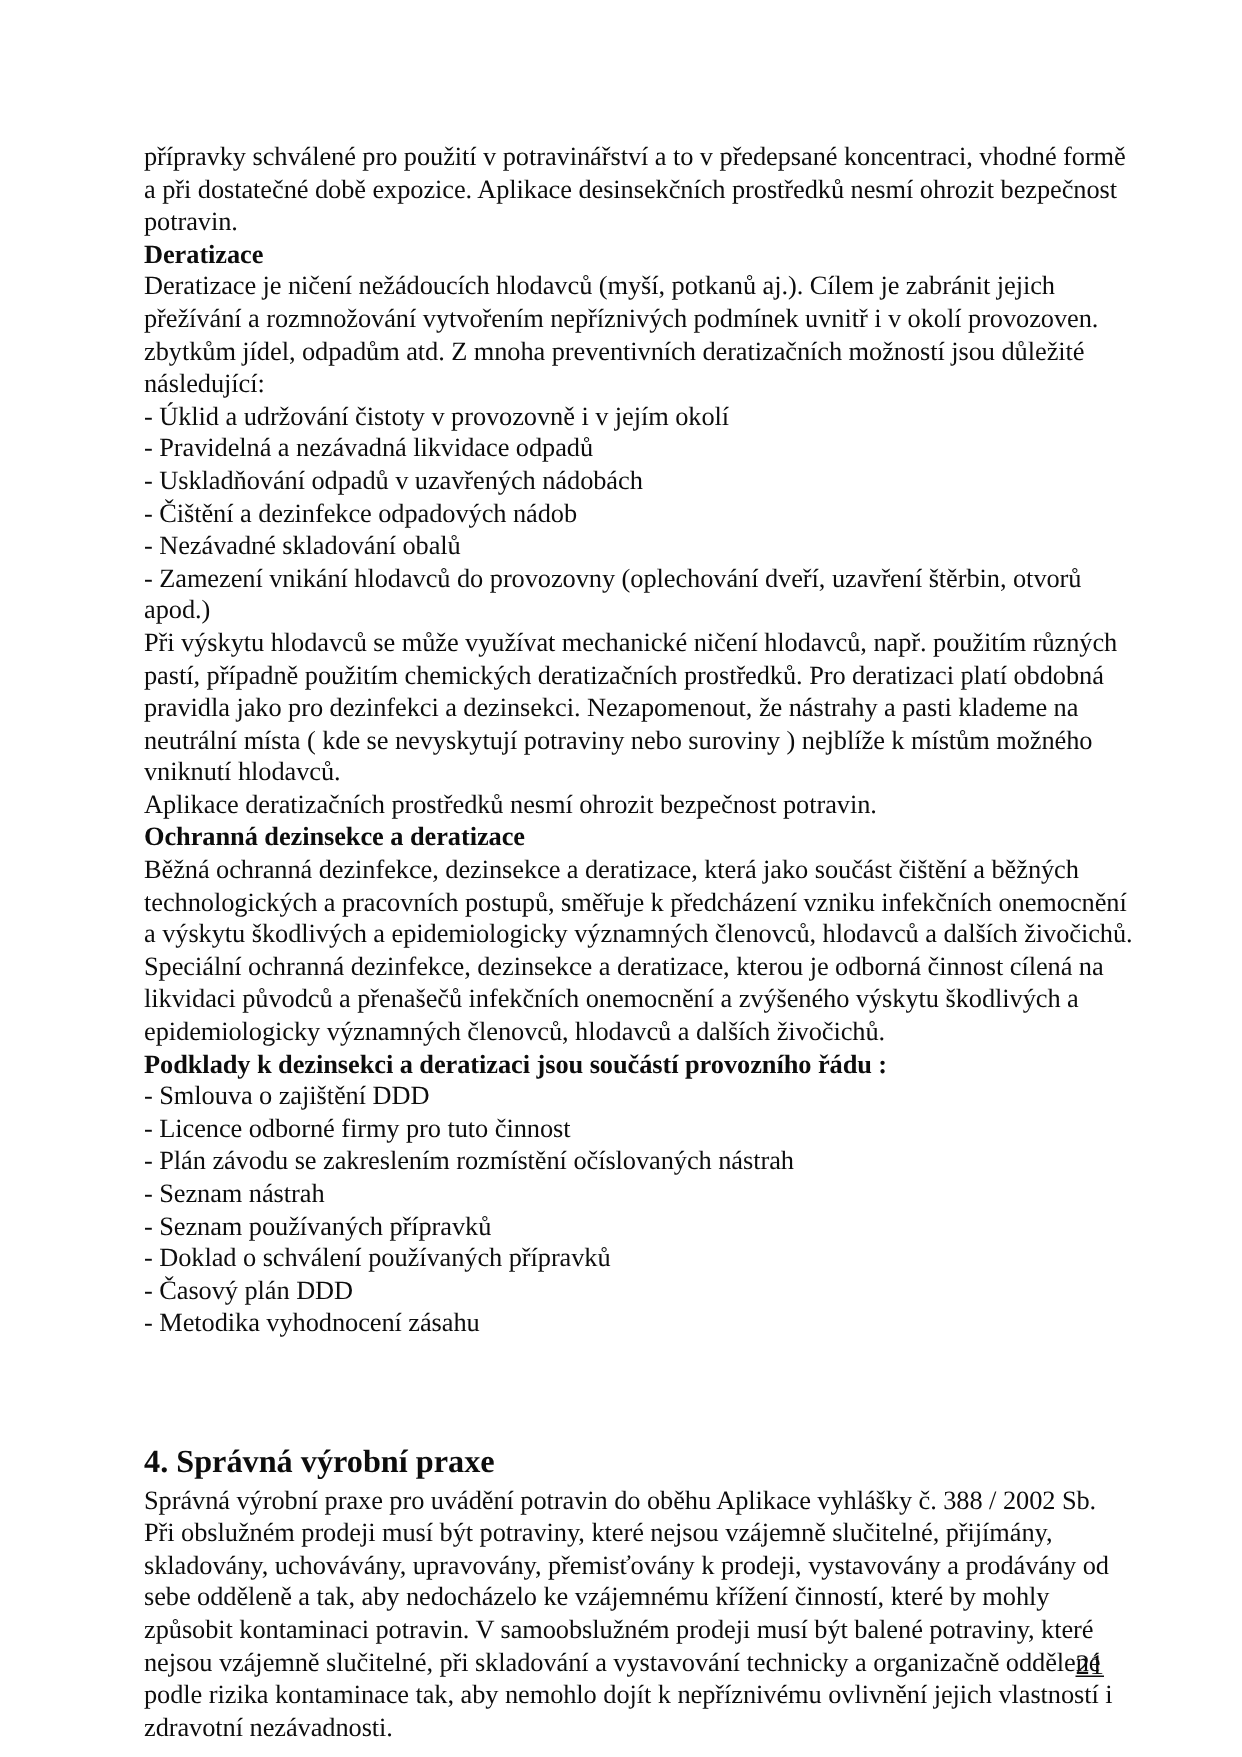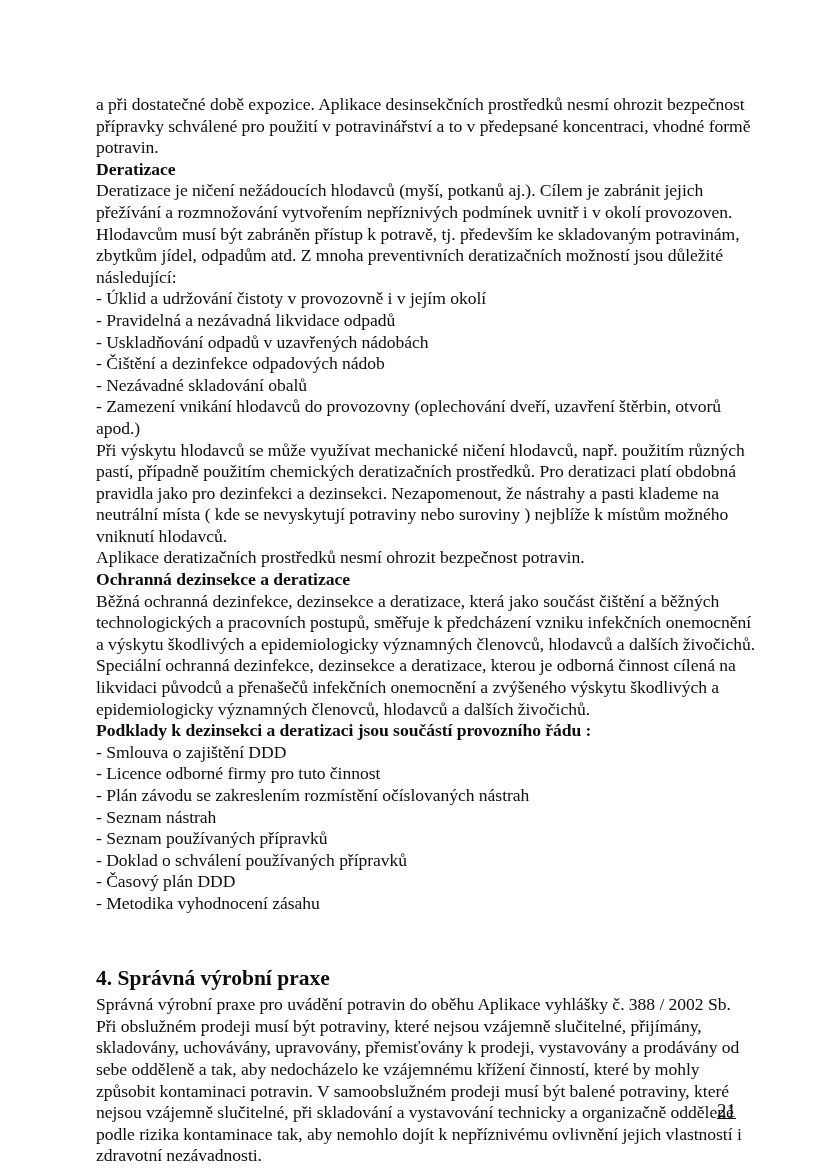--- a/index.html
+++ b/index.html
@@ -35,48 +35,47 @@
     letter-spacing: -0.05px;
   }
   .line.bold {
     font-weight: bold;
   }
   .section-heading {
     font-size: 21.5px;
     line-height: 30px;
     font-weight: bold;
     white-space: pre;
-    margin-top: 27px;
+    margin-top: 44px;
     margin-bottom: 1px;
   }
   .spacer-line {
     height: 21.6px;
   }
   .page-number {
     position: absolute;
     right: 92px;
     top: 1100px;
     font-size: 19px;
     line-height: 21.6px;
     text-align: center;
     text-decoration: underline;
   }
 </style>
 </head>
 <body>
 
 <div class="page">
   <div class="content" id="body-root">
+      <div class="line">přípravky schválené pro použití v potravinářství a to v předepsané koncentraci, vhodné formě</div>
       <div class="line">a při dostatečné době expozice. Aplikace desinsekčních prostředků nesmí ohrozit bezpečnost</div>
-      <div class="line">přípravky schválené pro použití v potravinářství a to v předepsané koncentraci, vhodné formě</div>
       <div class="line">potravin.</div>
       <div class="line bold">Deratizace</div>
       <div class="line">Deratizace je ničení nežádoucích hlodavců (myší, potkanů aj.). Cílem je zabránit jejich</div>
       <div class="line">přežívání a rozmnožování vytvořením nepříznivých podmínek uvnitř i v okolí provozoven.</div>
-      <div class="line">Hlodavcům musí být zabráněn přístup k potravě, tj. především ke skladovaným potravinám,</div>
       <div class="line">zbytkům jídel, odpadům atd. Z mnoha preventivních deratizačních možností jsou důležité</div>
       <div class="line">následující:</div>
       <div class="line">- Úklid a udržování čistoty v provozovně i v jejím okolí</div>
       <div class="line">- Pravidelná a nezávadná likvidace odpadů</div>
       <div class="line">- Uskladňování odpadů v uzavřených nádobách</div>
       <div class="line">- Čištění a dezinfekce odpadových nádob</div>
       <div class="line">- Nezávadné skladování obalů</div>
       <div class="line">- Zamezení vnikání hlodavců do provozovny (oplechování dveří, uzavření štěrbin, otvorů</div>
       <div class="line">apod.)</div>
       <div class="line">Při výskytu hlodavců se může využívat mechanické ničení hlodavců, např. použitím různých</div>

